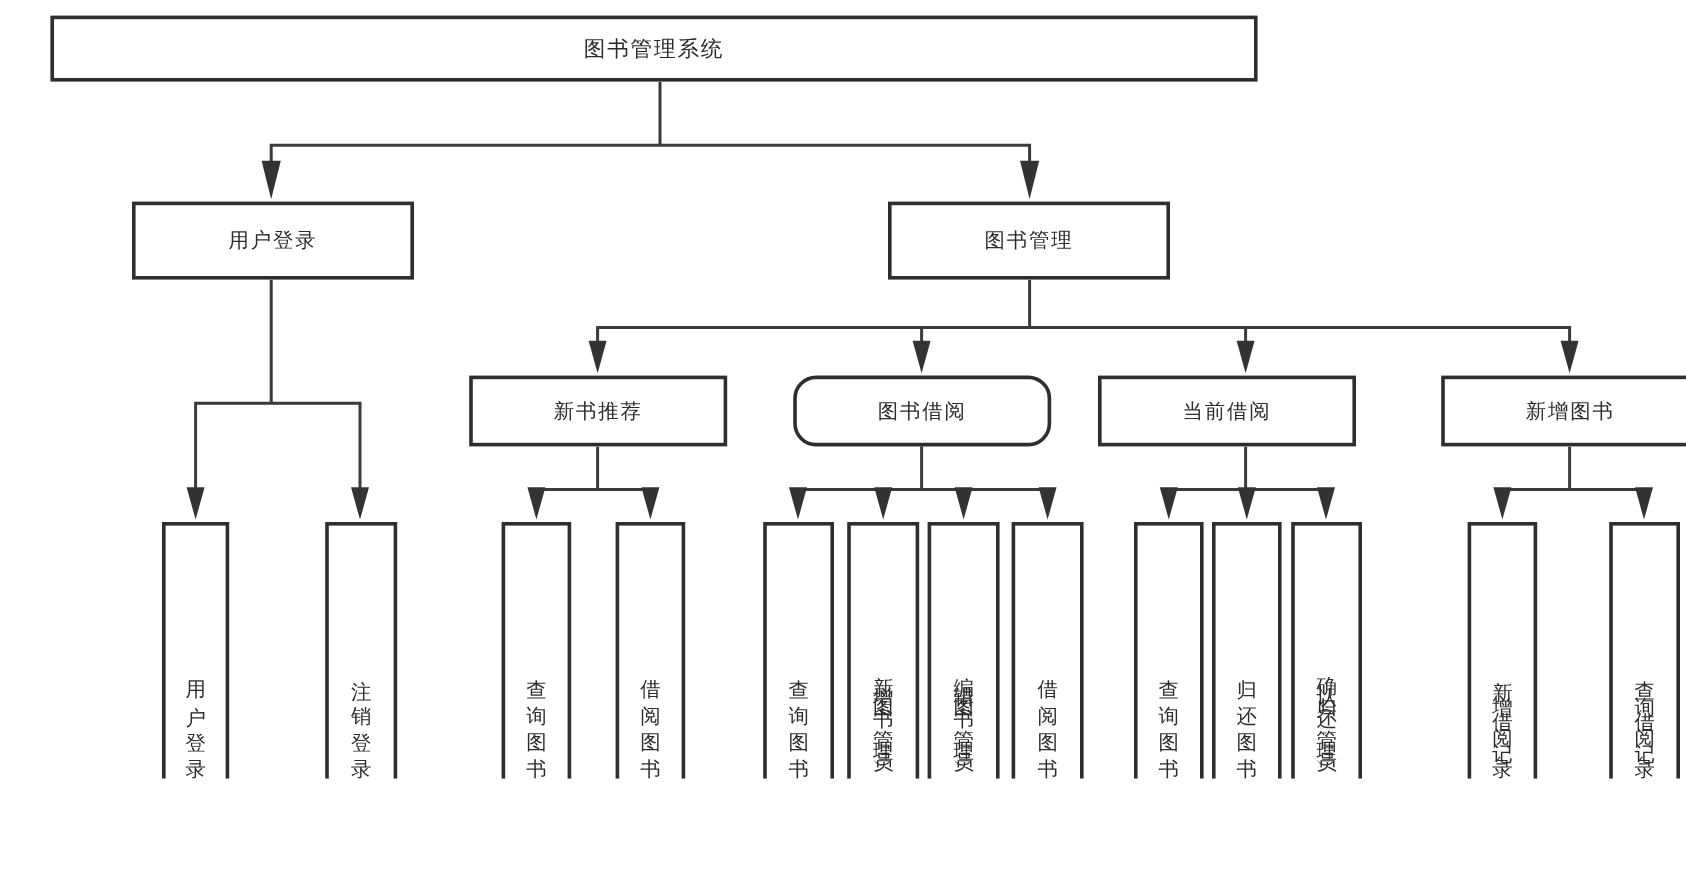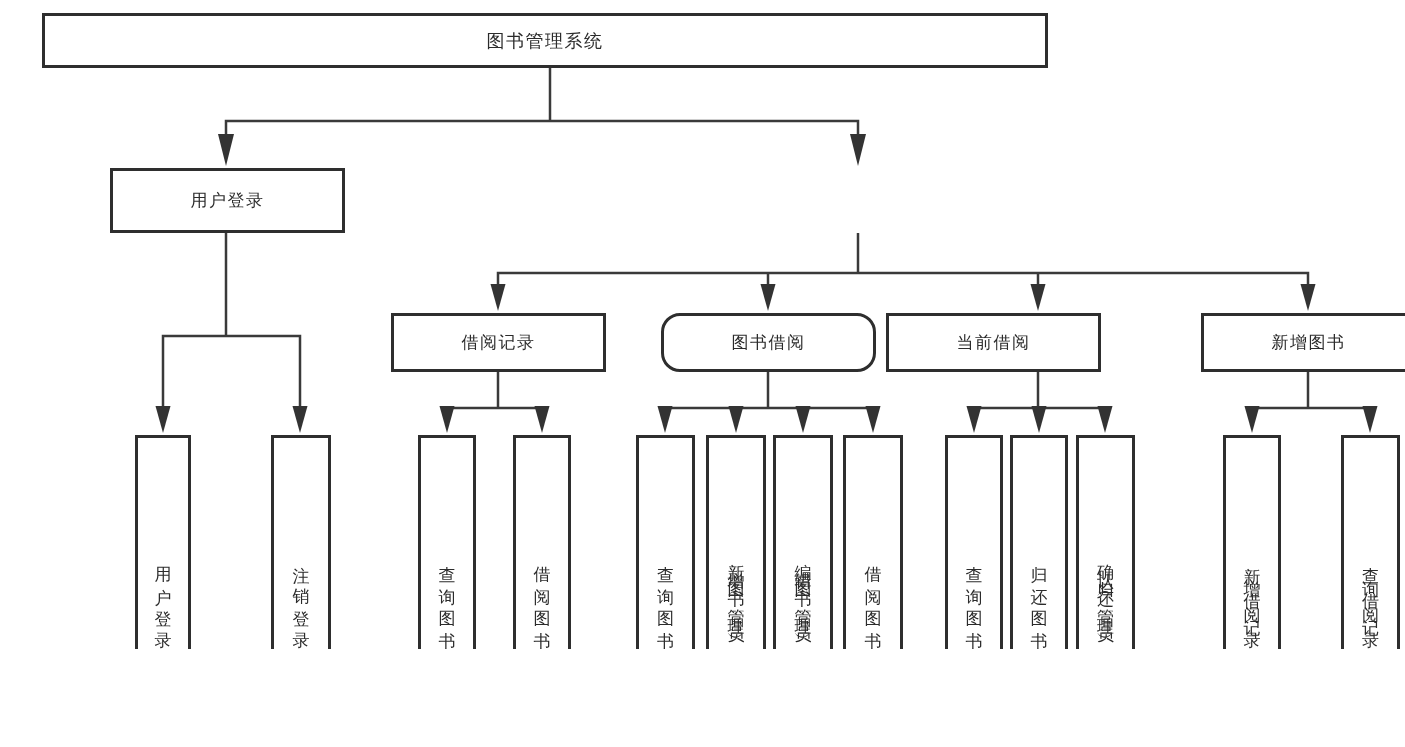--- a/index.html
+++ b/index.html
@@ -79,28 +79,31 @@
     <polygon class="ah" points="1334.5,406 1349.5,406 1342,433"></polygon>
   </svg>
 
   <div class="box" style="left:14px;top:13px;width:1006px;height:55px;">
     <span class="rootlabel">图书管理系统</span>
   </div>
 
   <div class="box" style="left:82px;top:168px;width:235px;height:65px;">
     <span class="hlabel">用户登录</span>
   </div>
+  <div class="box" style="left:712px;top:168px;width:235px;height:65px;">
+    <span class="hlabel">图书管理</span>
+  </div>
 
   <div class="box" style="left:363px;top:313px;width:215px;height:59px;">
-    <span class="hlabel">借阅记录</span>
+    <span class="hlabel">新书推荐</span>
   </div>
   <div class="box" style="left:633px;top:313px;width:215px;height:59px;border-radius:19px;">
     <span class="hlabel">图书借阅</span>
   </div>
-  <div class="box" style="left:858px;top:313px;width:215px;height:59px;text-align:center;">
+  <div class="box" style="left:887px;top:313px;width:215px;height:59px;text-align:center;">
     <span class="hlabel">当前借阅</span>
   </div>
   <div class="box" style="left:1173px;top:313px;width:215px;height:59px;">
     <span class="hlabel">新增图书</span>
   </div>
 
   <div class="box" style="left:107px;top:435px;width:56px;height:302px;">
     <span class="vtext ls4">用户登录</span>
   </div>
   <div class="box" style="left:243px;top:435px;width:60px;height:302px;">

